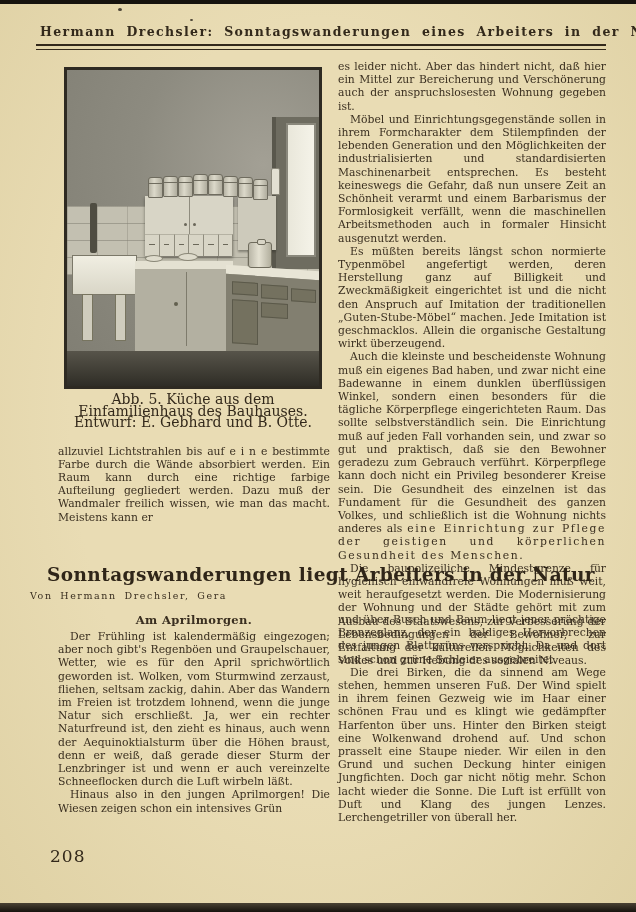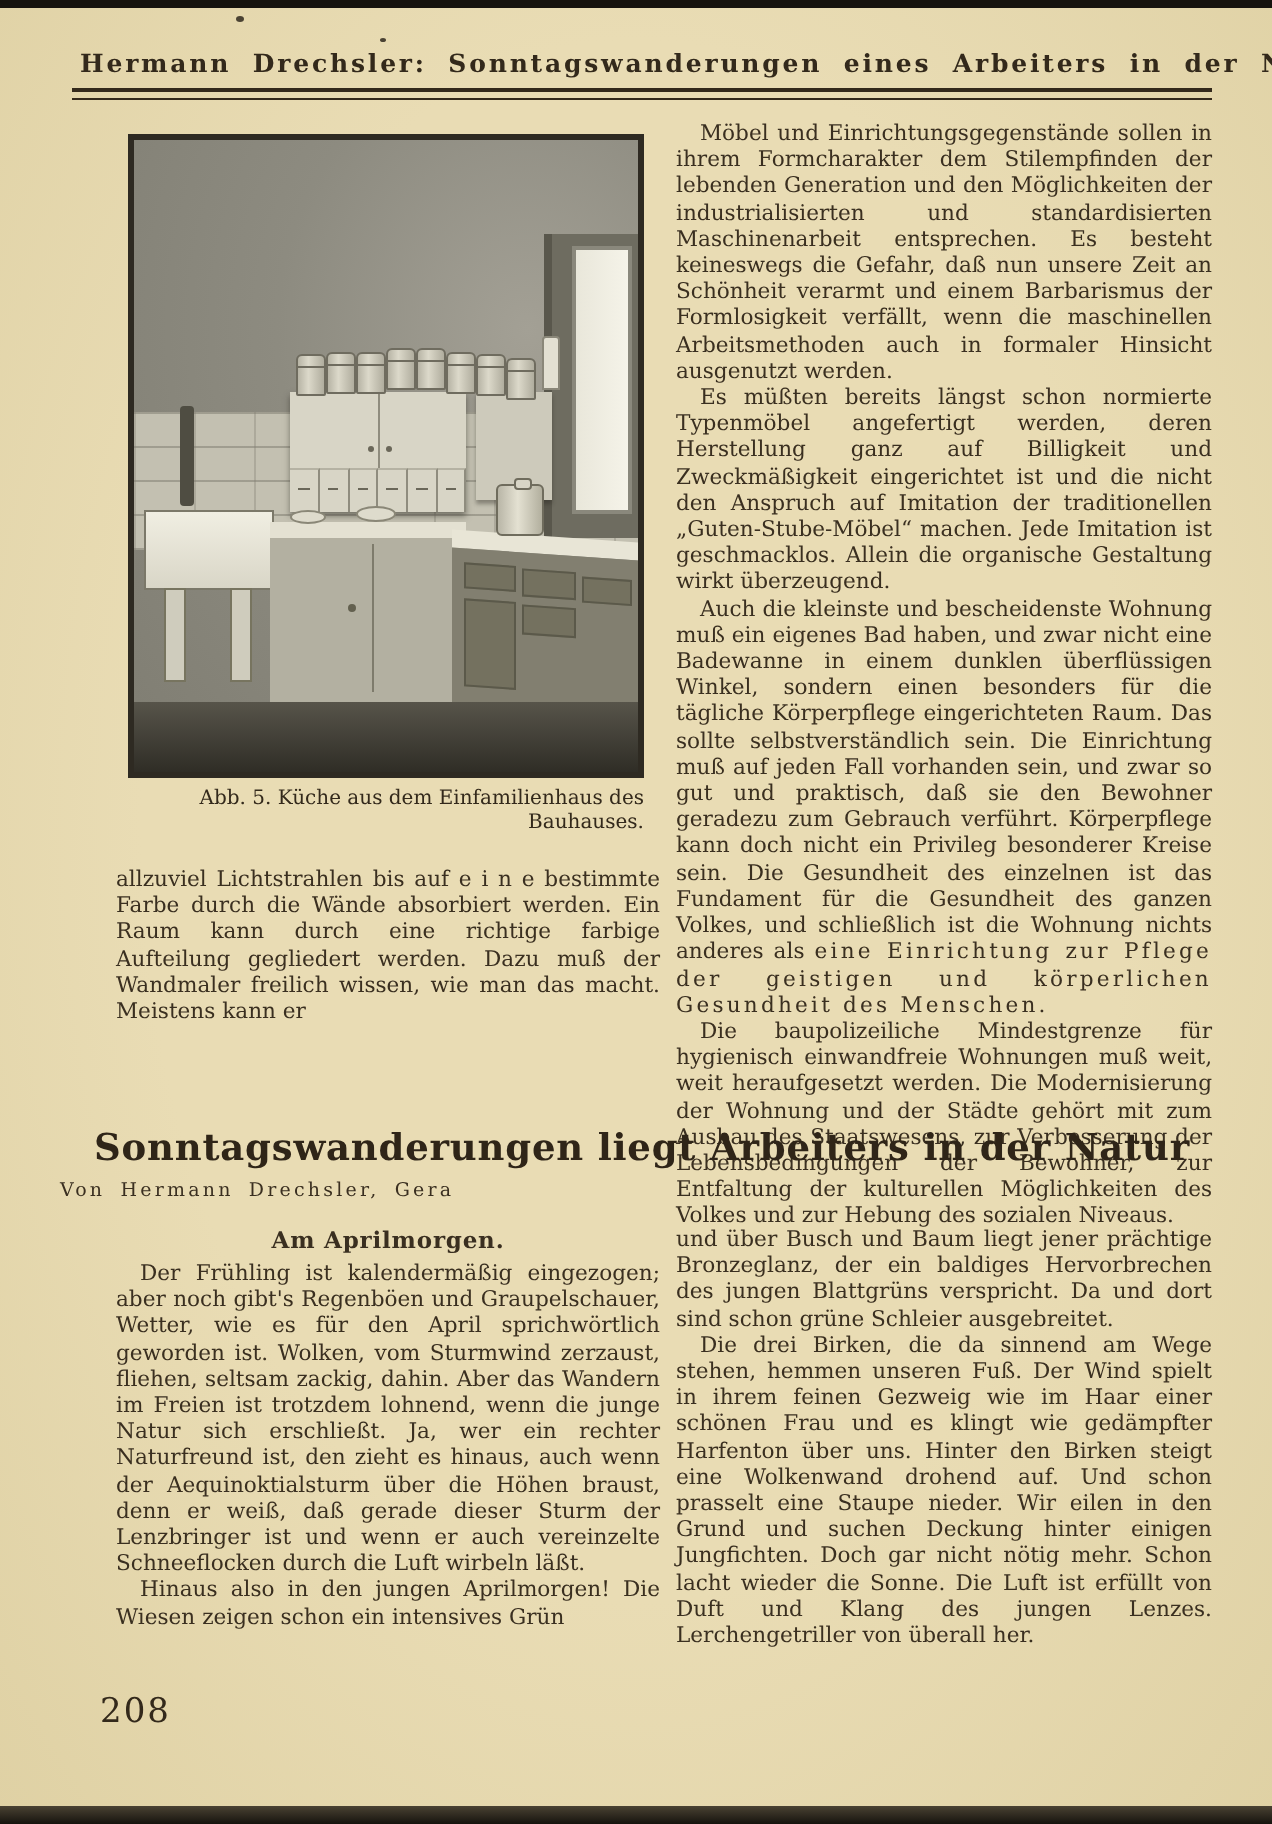--- a/index.html
+++ b/index.html
@@ -76,21 +76,21 @@
     background:#e8e5d6;transform:skewY(4deg);}
   .ph-base-right{position:absolute;left:63%;width:37%;top:65.5%;height:26%;
     background:#827f70;transform:skewY(4deg);}
   .ph-base-right div{position:absolute;background:#74715f;border:1px solid #5b594a;}
   .ph-pot{position:absolute;left:72%;top:54.5%;width:22px;height:24px;border-radius:3px;
     background:linear-gradient(90deg,#b9b6a7,#e4e1d2 45%,#b2af9e);border:1px solid #6f6c5d;}
   .ph-pot:before{content:"";position:absolute;left:35%;top:-4px;width:30%;height:4px;border-radius:2px;background:#d8d5c6;border:1px solid #6f6c5d;}
   .ph-dish{position:absolute;background:#dedbcc;border:1px solid #8a8777;border-radius:50%;}
   .ph-floor{position:absolute;left:0;right:0;bottom:0;height:11%;
     background:linear-gradient(#57544a,#2f2d26);}
-  figcaption{margin-top:5px;text-align:right;font-size:10px;line-height:11.5px;color:#33291b;}
+  figcaption{margin-top:5px;text-align:center;font-size:14px;line-height:11.5px;color:#33291b;}
   
   .article-title{
     position:absolute;top:564px;left:38px;width:566px;margin:0;
     font-size:18.5px;font-weight:bold;letter-spacing:.4px;text-align:center;color:#2f2518;
   }
   .byline{
     position:absolute;top:590px;left:30px;width:566px;
     font-size:9.5px;letter-spacing:1.6px;word-spacing:3px;text-align:left;
   }
   .art-cols{top:613px;}
@@ -153,27 +153,29 @@
         <div style="left:38%;top:10%;width:26%;height:14%;"></div>
         <div style="left:70%;top:12%;width:24%;height:14%;"></div>
         <div style="left:6%;top:30%;width:26%;height:52%;"></div>
         <div style="left:38%;top:32%;width:26%;height:16%;"></div>
       </div>
       <div class="ph-pot"></div>
       <div class="ph-floor"></div>
     </div>
     <figcaption>
       <div>Abb. 5. Küche aus dem Einfamilienhaus des Bauhauses.</div>
+      <div>Entwurf: E. Gebhard und B. Otte.</div>
     </figcaption>
   </figure>
 
   <p class="bt" style="margin-top:16px;">allzuviel Lichtstrahlen bis auf e i n e bestimmte Farbe durch die Wände absorbiert werden. Ein Raum kann durch eine richtige farbige Aufteilung gegliedert werden. Dazu muß der Wandmaler freilich wissen, wie man das macht. Meistens kann er</p>
 </div>
 
 <div class="col col-right top-cols">
+  <p class="bt">es leider nicht. Aber das hindert nicht, daß hier ein Mittel zur Bereicherung und Verschönerung auch der anspruchslosesten Wohnung gegeben ist.</p>
   <p class="bt indent">Möbel und Einrichtungsgegenstände sollen in ihrem Formcharakter dem Stilempfinden der lebenden Generation und den Möglichkeiten der industrialisierten und standardisierten Maschinenarbeit entsprechen. Es besteht keineswegs die Gefahr, daß nun unsere Zeit an Schönheit verarmt und einem Barbarismus der Formlosigkeit verfällt, wenn die maschinellen Arbeitsmethoden auch in formaler Hinsicht ausgenutzt werden.</p>
   <p class="bt indent">Es müßten bereits längst schon normierte Typenmöbel angefertigt werden, deren Herstellung ganz auf Billigkeit und Zweckmäßigkeit eingerichtet ist und die nicht den Anspruch auf Imitation der traditionellen „Guten-Stube-Möbel“ machen. Jede Imitation ist geschmacklos. Allein die organische Gestaltung wirkt überzeugend.</p>
   <p class="bt indent"><span>Auch die kleinste und bescheidenste Wohnung muß ein eigenes Bad haben, und zwar nicht eine Badewanne in einem dunklen überflüssigen Winkel, sondern einen besonders für die tägliche Körperpflege eingerichteten Raum. Das sollte selbstverständlich sein. Die Einrichtung muß auf jeden Fall vorhanden sein, und zwar so gut und praktisch, daß sie den Bewohner geradezu zum Gebrauch verführt. Körperpflege kann doch nicht ein Privileg besonderer Kreise sein. Die Gesundheit des einzelnen ist das Fundament für die Gesundheit des ganzen Volkes, und schließlich ist die Wohnung nichts anderes als</span> <span class="gesperrt">eine Einrichtung zur Pflege der geistigen und körperlichen Gesundheit des Menschen.</span></p>
   <p class="bt indent">Die baupolizeiliche Mindestgrenze für hygienisch einwandfreie Wohnungen muß weit, weit heraufgesetzt werden. Die Modernisierung der Wohnung und der Städte gehört mit zum Ausbau des Staatswesens, zur Verbesserung der Lebensbedingungen der Bewohner, zur Entfaltung der kulturellen Möglichkeiten des Volkes und zur Hebung des sozialen Niveaus.</p>
 </div>
 
 <h1 class="article-title">Sonntagswanderungen liegt Arbeiters in der Natur</h1>
 <div class="byline">Von Hermann Drechsler, Gera</div>
 
 <div class="col col-left art-cols">

